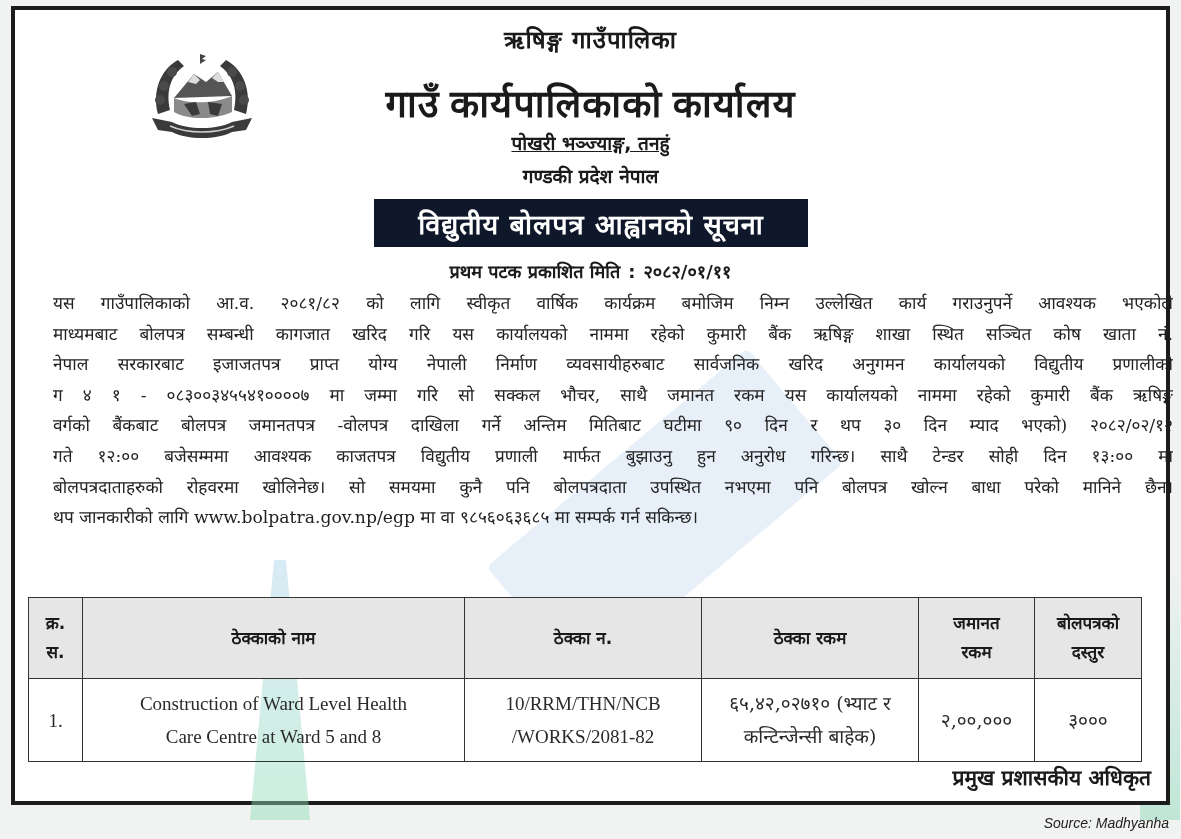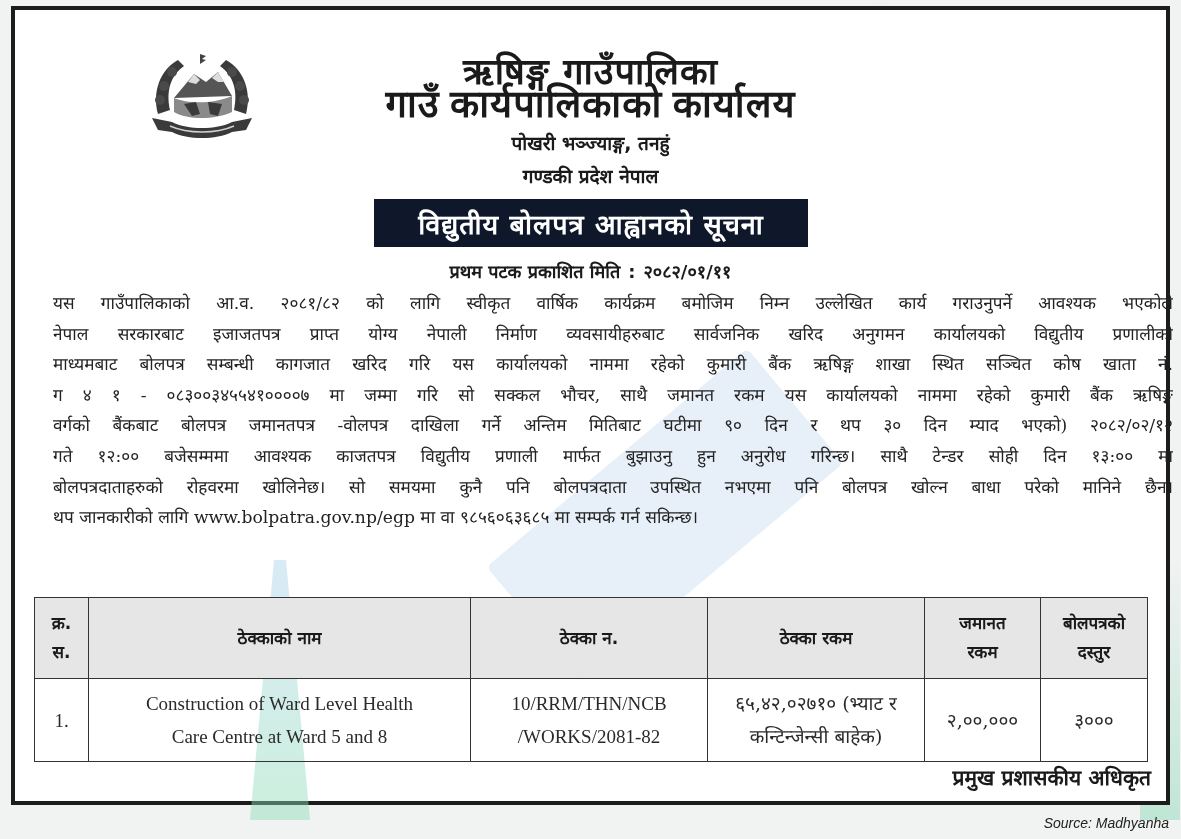--- a/index.html
+++ b/index.html
@@ -26,23 +26,23 @@
           background: rgba(120,170,220,0.18); transform: rotate(-40deg); border-radius: 6px; }
   .wm-4 { left: 1140px; top: 560px; width: 40px; height: 260px;
           background: linear-gradient(180deg, rgba(170,225,200,0.0), rgba(150,220,190,0.55)); }
 
   .logo {
     position: absolute; left: 148px; top: 52px; width: 108px; height: 92px;
   }
   .logo svg { width: 100%; height: 100%; }
 
   .hdr { position: absolute; left: 0; width: 1181px; text-align: center; font-weight: bold; }
-  .hdr-1 { top: 22px; font-size: 36px; letter-spacing: 1px; margin-top: 24px; }
+  .hdr-1 { top: 22px; font-size: 24px; letter-spacing: 1px; }
   .hdr-2 { top: 76px; font-size: 38px; letter-spacing: 1px; font-family: Liberation Serif, serif; }
-  .hdr-3 { top: 130px; font-size: 19px; }
+  .hdr-3 { top: 130px; font-size: 19px; text-decoration: underline; }
   .hdr-4 { top: 163px; font-size: 19px; }
 
   .title-banner {
     position: absolute; left: 374px; top: 199px; width: 434px; height: 48px;
     background: #0f172a; color: #ffffff; font-weight: bold; font-size: 27px;
     display: flex; align-items: center; justify-content: center; letter-spacing: 1px;
   }
   .pub-date {
     position: absolute; left: 0; width: 1181px; top: 259px; text-align: center;
     font-size: 18px; font-weight: bold;
@@ -53,21 +53,21 @@
     position: absolute; left: 33px; top: 288px; width: 1120px;
     font-family: "DejaVu Serif", serif; font-size: 17.2px; line-height: 30.6px;
     text-align: justify; text-align-last: left;
     color: #222;
     margin-left: 20px;
   }
   .body-text .line { display: block; text-align: justify; text-align-last: justify; white-space: nowrap; overflow: hidden; }
   .body-text .line.last { text-align-last: left; }
 
   table.tender {
-    position: absolute; left: 34px; top: 597px; width: 1113px; height: 160px;
+    position: absolute; left: 28px; top: 597px; width: 1113px; height: 160px;
     border-collapse: collapse; table-layout: fixed;
   }
   table.tender th, table.tender td {
     border: 1.5px solid #333; text-align: center; vertical-align: middle; padding: 2px 6px;
   }
   table.tender thead th {
     background: #e6e6e6; font-weight: bold; font-size: 17px; height: 76px; line-height: 29px;
   }
   table.tender tbody td {
     font-size: 19px; height: 78px; line-height: 33px;
@@ -124,22 +124,22 @@
 <div class="title-banner">
   <span>विद्युतीय बोलपत्र आह्वानको सूचना</span>
 </div>
 
 <div class="pub-date">
   <span>प्रथम पटक प्रकाशित मिति</span><span class="colon">:</span><span>२०८२/०१/११</span>
 </div>
 
 <div class="body-text">
   <span class="line">यस गाउँपालिकाको आ.व. २०८१/८२ को लागि स्वीकृत वार्षिक कार्यक्रम बमोजिम निम्न उल्लेखित कार्य गराउनुपर्ने आवश्यक भएकोले</span>
+  <span class="line">माध्यमबाट बोलपत्र सम्बन्धी कागजात खरिद गरि यस कार्यालयको नाममा रहेको कुमारी बैंक ऋषिङ्ग शाखा स्थित सञ्चित कोष खाता नं.</span>
   <span class="line">नेपाल सरकारबाट इजाजतपत्र प्राप्त योग्य नेपाली निर्माण व्यवसायीहरुबाट सार्वजनिक खरिद अनुगमन कार्यालयको विद्युतीय प्रणालीको</span>
-  <span class="line">माध्यमबाट बोलपत्र सम्बन्धी कागजात खरिद गरि यस कार्यालयको नाममा रहेको कुमारी बैंक ऋषिङ्ग शाखा स्थित सञ्चित कोष खाता नं.</span>
   <span class="line">ग ४ १ - ०८३००३४५५४१००००७ मा जम्मा गरि सो सक्कल भौचर, साथै जमानत रकम यस कार्यालयको नाममा रहेको कुमारी बैंक ऋषिङ्ग</span>
   <span class="line">वर्गको बैंकबाट बोलपत्र जमानतपत्र -वोलपत्र दाखिला गर्ने अन्तिम मितिबाट घटीमा ९० दिन र थप ३० दिन म्याद भएको) २०८२/०२/१२</span>
   <span class="line">गते १२:०० बजेसम्ममा आवश्यक काजतपत्र विद्युतीय प्रणाली मार्फत बुझाउनु हुन अनुरोध गरिन्छ। साथै टेन्डर सोही दिन १३:०० मा</span>
   <span class="line">बोलपत्रदाताहरुको रोहवरमा खोलिनेछ। सो समयमा कुनै पनि बोलपत्रदाता उपस्थित नभएमा पनि बोलपत्र खोल्न बाधा परेको मानिने छैन।</span>
   <span class="line last">थप जानकारीको लागि www.bolpatra.gov.np/egp मा वा ९८५६०६३६८५ मा सम्पर्क गर्न सकिन्छ।</span>
 </div>
 
 <table class="tender">
   <colgroup>
     <col style="width:54px">

